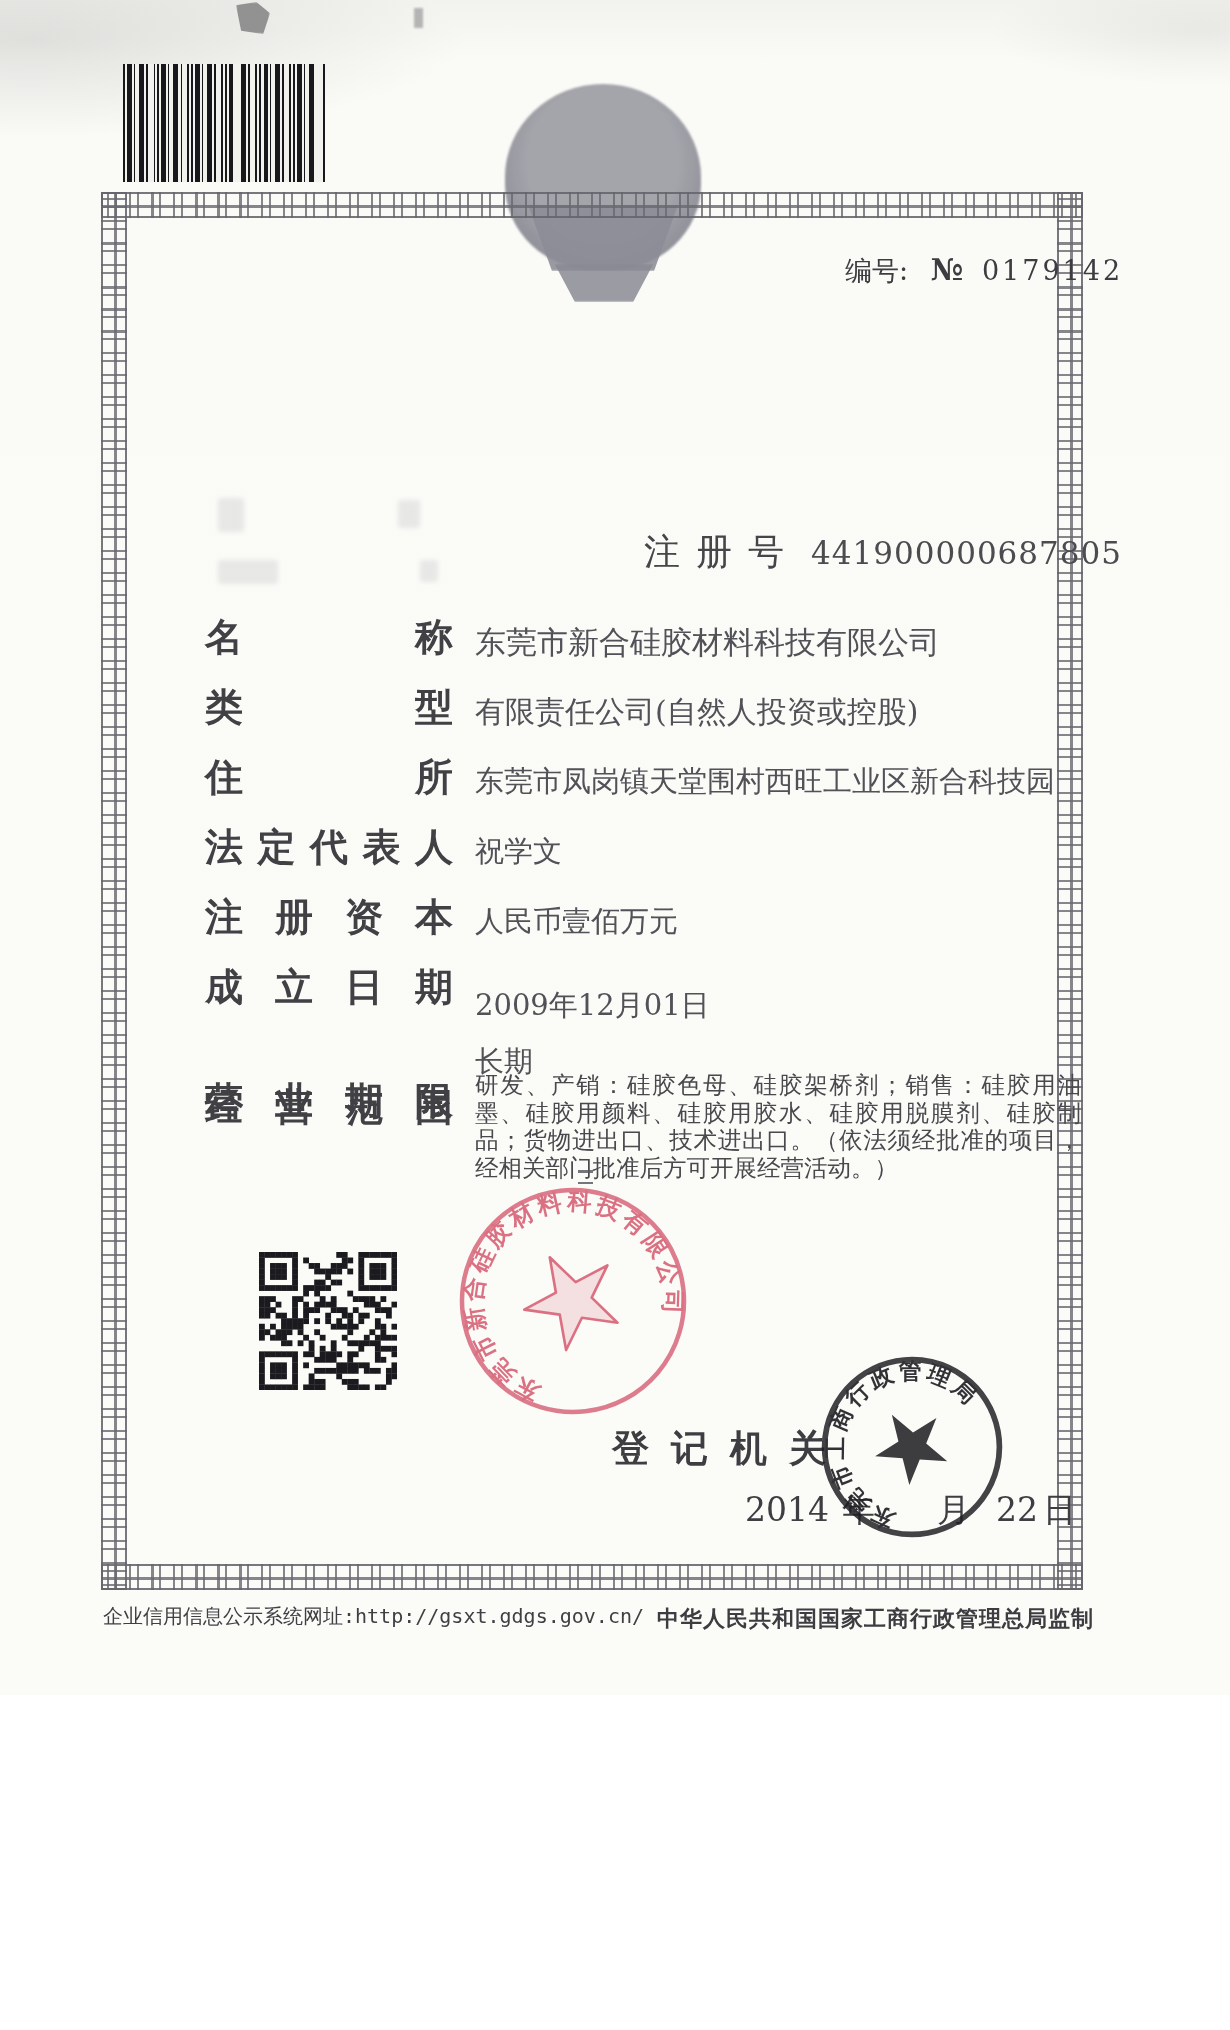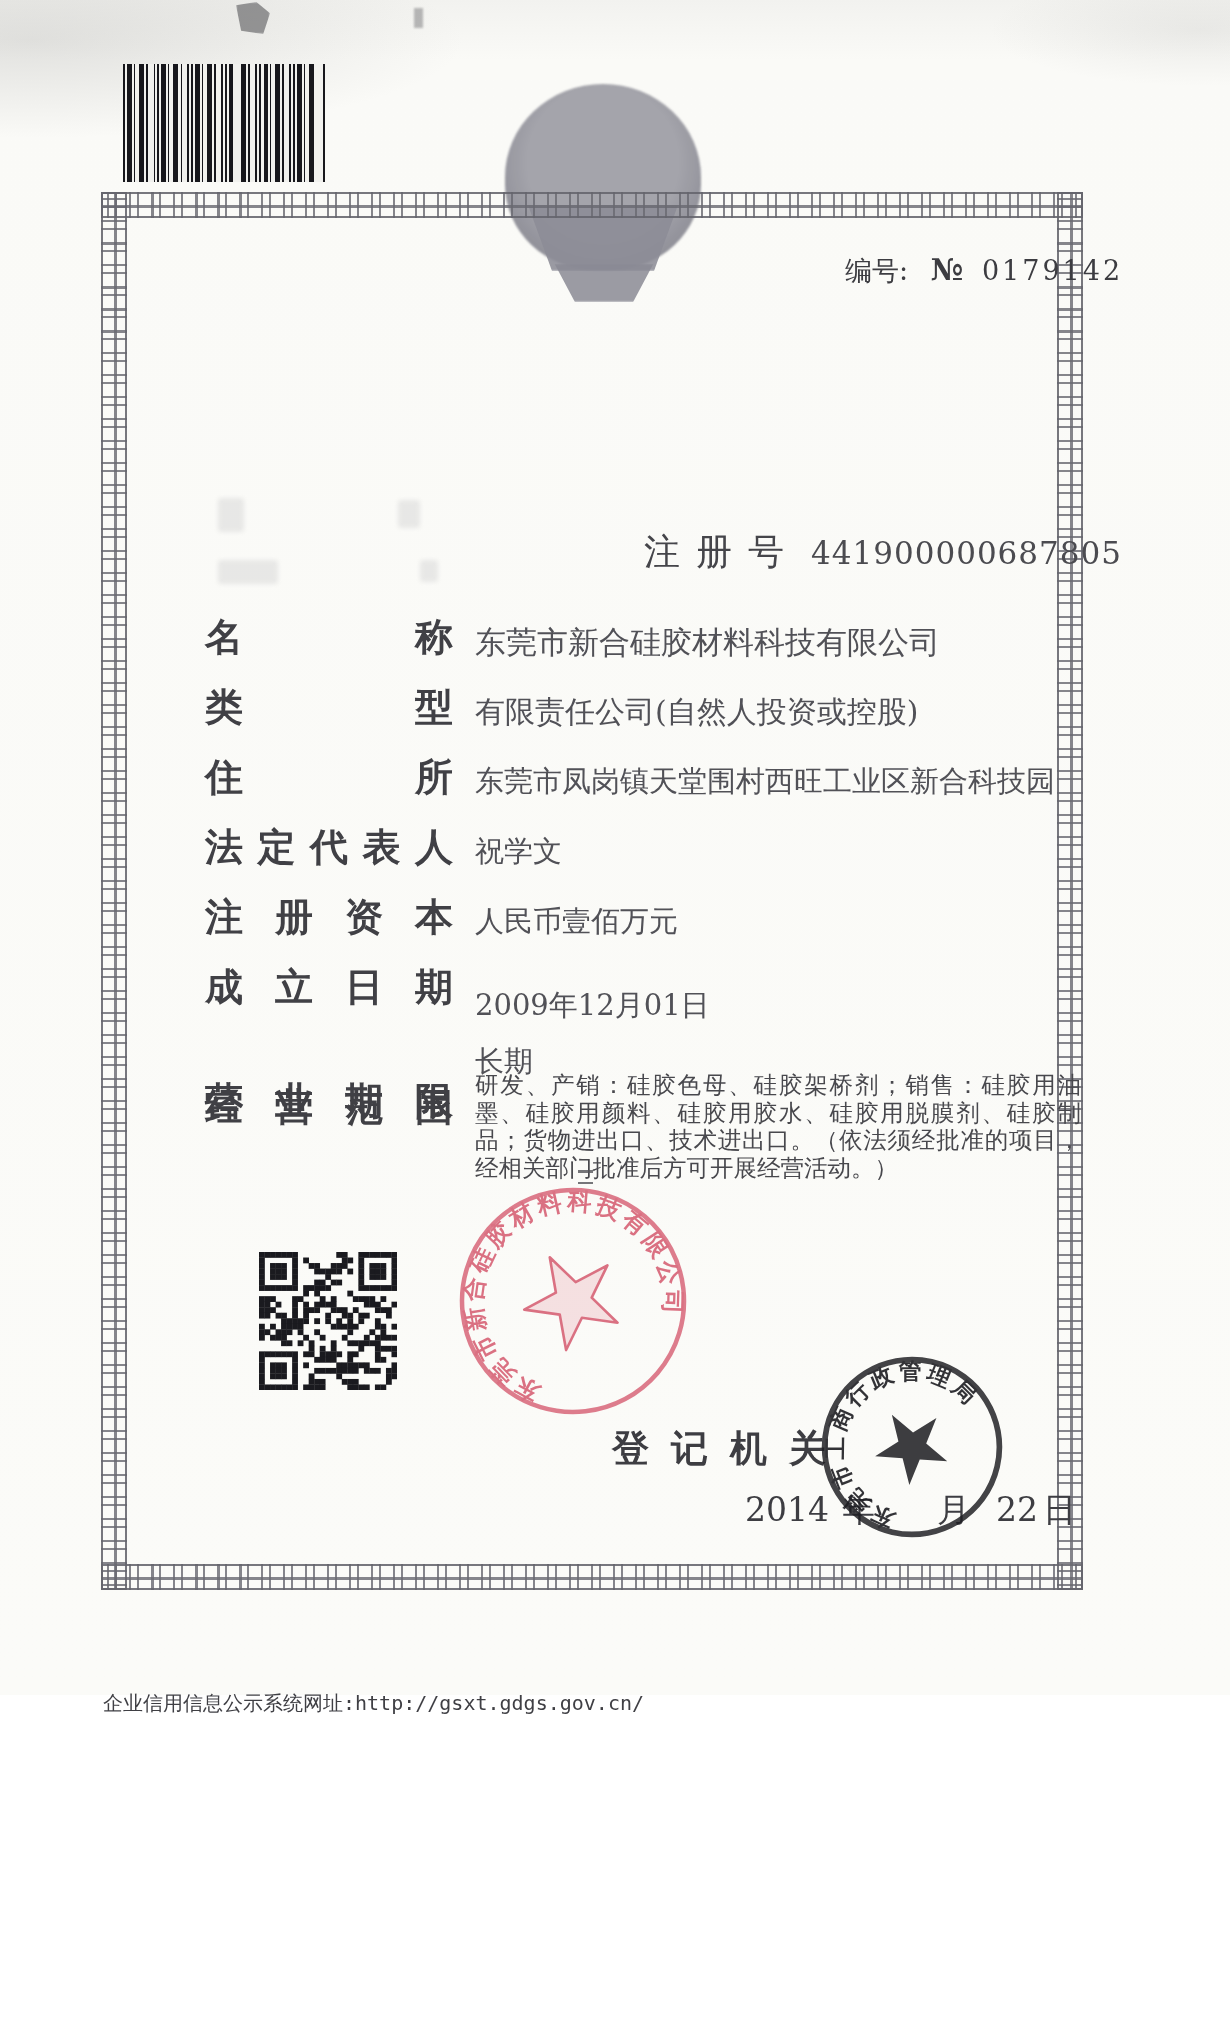--- a/index.html
+++ b/index.html
@@ -76,21 +76,21 @@
   .seal-company{left:453px;top:1181px;opacity:.85;}
   .seal-authority{left:817px;top:1352px;opacity:.9;}
   
   .authority-label{position:absolute;left:612px;top:1424px;font-family:"DejaVu Serif","Liberation Serif",serif;
         font-size:37px;font-weight:600;color:#3d3d42;letter-spacing:22px;white-space:nowrap;}
   .date-line{position:absolute;left:745px;top:1488px;font-family:"DejaVu Serif","Liberation Serif",serif;
         font-size:33px;color:#3d3d42;white-space:nowrap;}
   .date-line .u-year{margin-left:13px;} .date-line .u-month{margin-left:62px;}
   .date-line .d-day{margin-left:26px;} .date-line .u-day{margin-left:5px;}
   
-  .footer-left{position:absolute;left:103px;top:1690px;font-family:"DejaVu Sans Mono","Liberation Mono",monospace;
+  .footer-left{position:absolute;left:103px;top:1603px;font-family:"DejaVu Sans Mono","Liberation Mono",monospace;
         font-size:20px;color:#3f3f44;}
   .footer-right{position:absolute;right:136px;top:1604px;font-family:"DejaVu Serif","Liberation Serif",serif;
         font-size:22px;font-weight:600;color:#3c3c41;letter-spacing:1px;}
 </style>
 </head>
 <body>
 
 <div class="page">
   <div class="sheet"></div>
 
@@ -499,13 +499,14 @@
         <path id="authority-seal-path" d="M53.7 155.2 A72 72 0 0 1 100 28 A72 72 0 0 1 170.9 112.5" fill="none"></path>
         <path d="M100 60 L109.05 87.54 L138.04 87.64 L114.65 104.76 L123.51 132.36 L100 115.4 L76.49 132.36 L85.35 104.76 L61.96 87.64 L90.95 87.54 Z" fill="#1d1d22" opacity="0.95"></path>
         <text font-size="24" font-weight="bold" fill="#1d1d22" letter-spacing="4" font-family="DejaVu Sans, Liberation Sans, sans-serif">
           <textPath href="#authority-seal-path" startOffset="2%">东莞市工商行政管理局</textPath>
         </text>
       </g>
     </svg>
   </div>
 
   <div class="footer-left">企业信用信息公示系统网址:http://gsxt.gdgs.gov.cn/</div>
+  <div class="footer-right">中华人民共和国国家工商行政管理总局监制</div>
 </div>
 
 </body></html>

